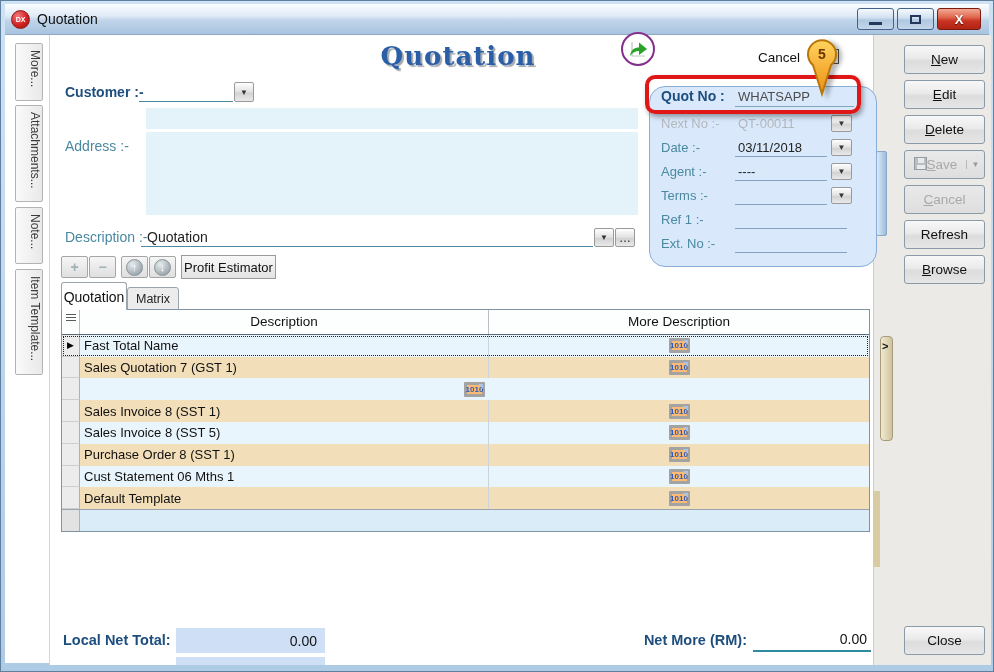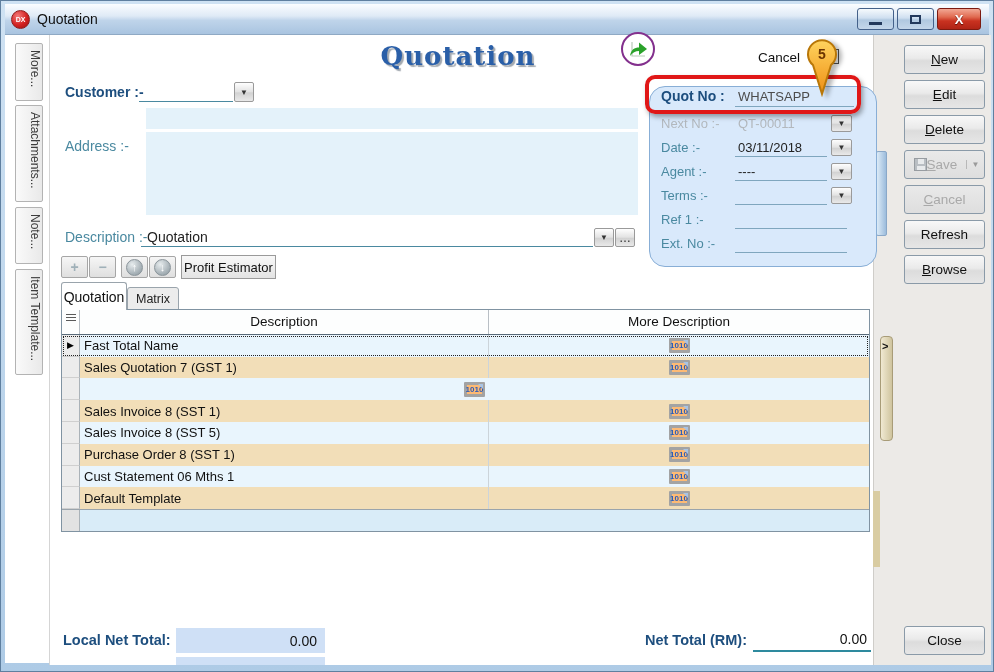--- a/index.html
+++ b/index.html
@@ -148,21 +148,21 @@
   
   .act-btn { position:absolute; left:903px; width:81px; height:29px;
     border:1px solid #8a9aa8; border-radius:3px;
     background:linear-gradient(#f8f8f8,#eaeaea 45%,#dcdcdc 55%,#e6e6e6);
     display:flex; align-items:center; justify-content:center; font-size:13.5px; color:#111;
     cursor:pointer; z-index:4; }
   .act-btn .mn { display:inline-block; }
   .act-btn .mn::first-letter { text-decoration:underline; }
   .act-btn.disabled { color:#a9a9a9; background:linear-gradient(#e9e9e9,#dedede); cursor:default; }
   .save-btn { display:flex; padding:0; }
-  .save-main { flex:1; display:flex; align-items:center; justify-content:center; }
+  .save-main { flex:1; display:flex; align-items:flex-start; justify-content:center; }
   .save-arrow { width:18px; border-left:1px solid #b8b8b8; display:flex; align-items:center;
     justify-content:center; font-size:8px; color:#9a9a9a; }
   .floppy { position:relative; width:13px; height:13px; background:#b9bec3; border:1px solid #979ca1; }
   .floppy::before { content:""; position:absolute; left:3px; top:0; width:6px; height:5px; background:#e8eaec; }
   .floppy::after { content:""; position:absolute; left:2px; bottom:0; width:8px; height:4px; background:#e8eaec; }
 
   
   .sliver-blue { position:absolute; left:875px; top:150px; width:11px; height:85px;
     background:linear-gradient(to right,#dcebf7,#9cbcdc); border:1px solid #8aa8c8; border-radius:2px; }
   .splitter { position:absolute; left:879px; top:335px; width:13px; height:105px;
@@ -336,21 +336,21 @@
     <div class="grid-hscroll">
       <div class="hs-box"></div>
     </div>
   </div>
 
   <div class="lbl-navy" style="left:62px;top:631px;font-size:14.5px;">Local Net Total:</div>
   <div class="total-box" style="left:175px;top:627px;width:149px;height:25px;">
       <span>0.00</span>
     </div>
   <div class="total-box" style="left:175px;top:656px;width:149px;height:8px;"></div>
-  <div class="lbl-navy" style="left:628px;top:631px;width:118px;text-align:right;font-size:14.5px;">Net Total (RM):</div>
+  <div class="lbl-navy" style="left:628px;top:631px;width:118px;text-align:right;font-size:14.5px;">Net More (RM):</div>
   <div class="net-underline" style="left:752px;top:627px;width:118px;height:24px;">
     <span style="position:absolute;right:4px;top:3px;font-size:14px;color:#111;">0.00</span>
   </div>
 
   <div class="info-panel"></div>
   <div class="panel-lbl" style="left:660px;top:87px;font-weight:bold;color:#1d4e7e;font-size:14px;">Quot No :</div>
   <div class="panel-val" style="left:737px;top:88px;color:#4c4c4c;">WHATSAPP</div>
   <div class="panel-under" style="left:734px;top:87px;width:119px;height:19px;"></div>
 
   <div class="panel-lbl disabled-txt" style="left:660px;top:115px;">Next No :-</div>

